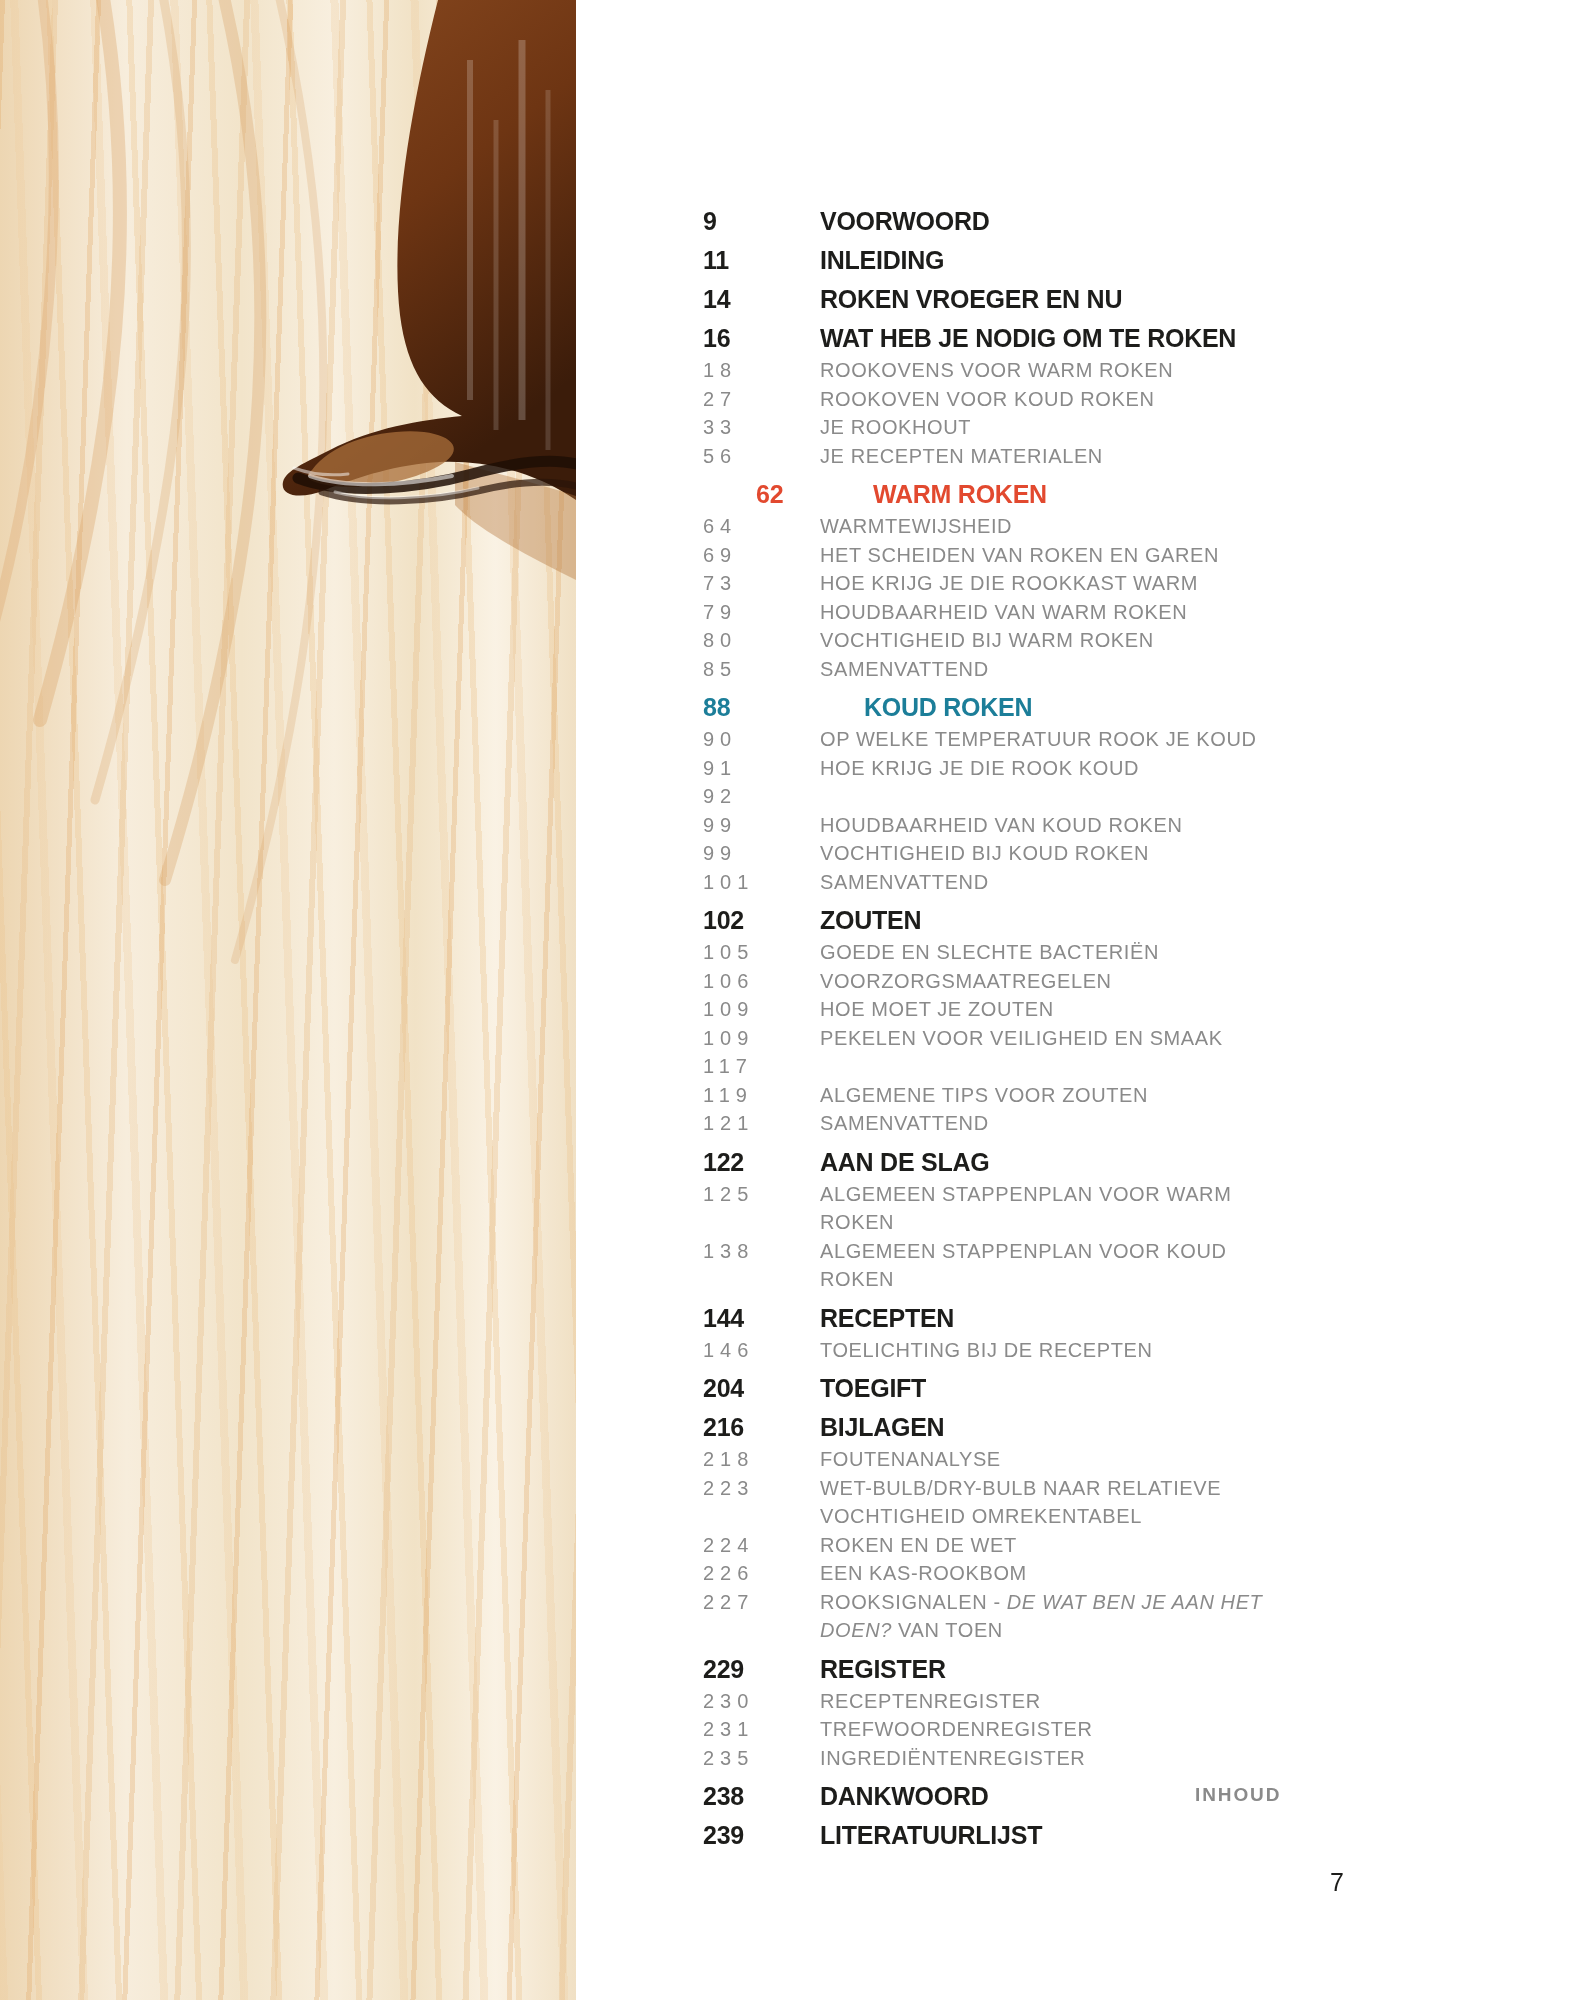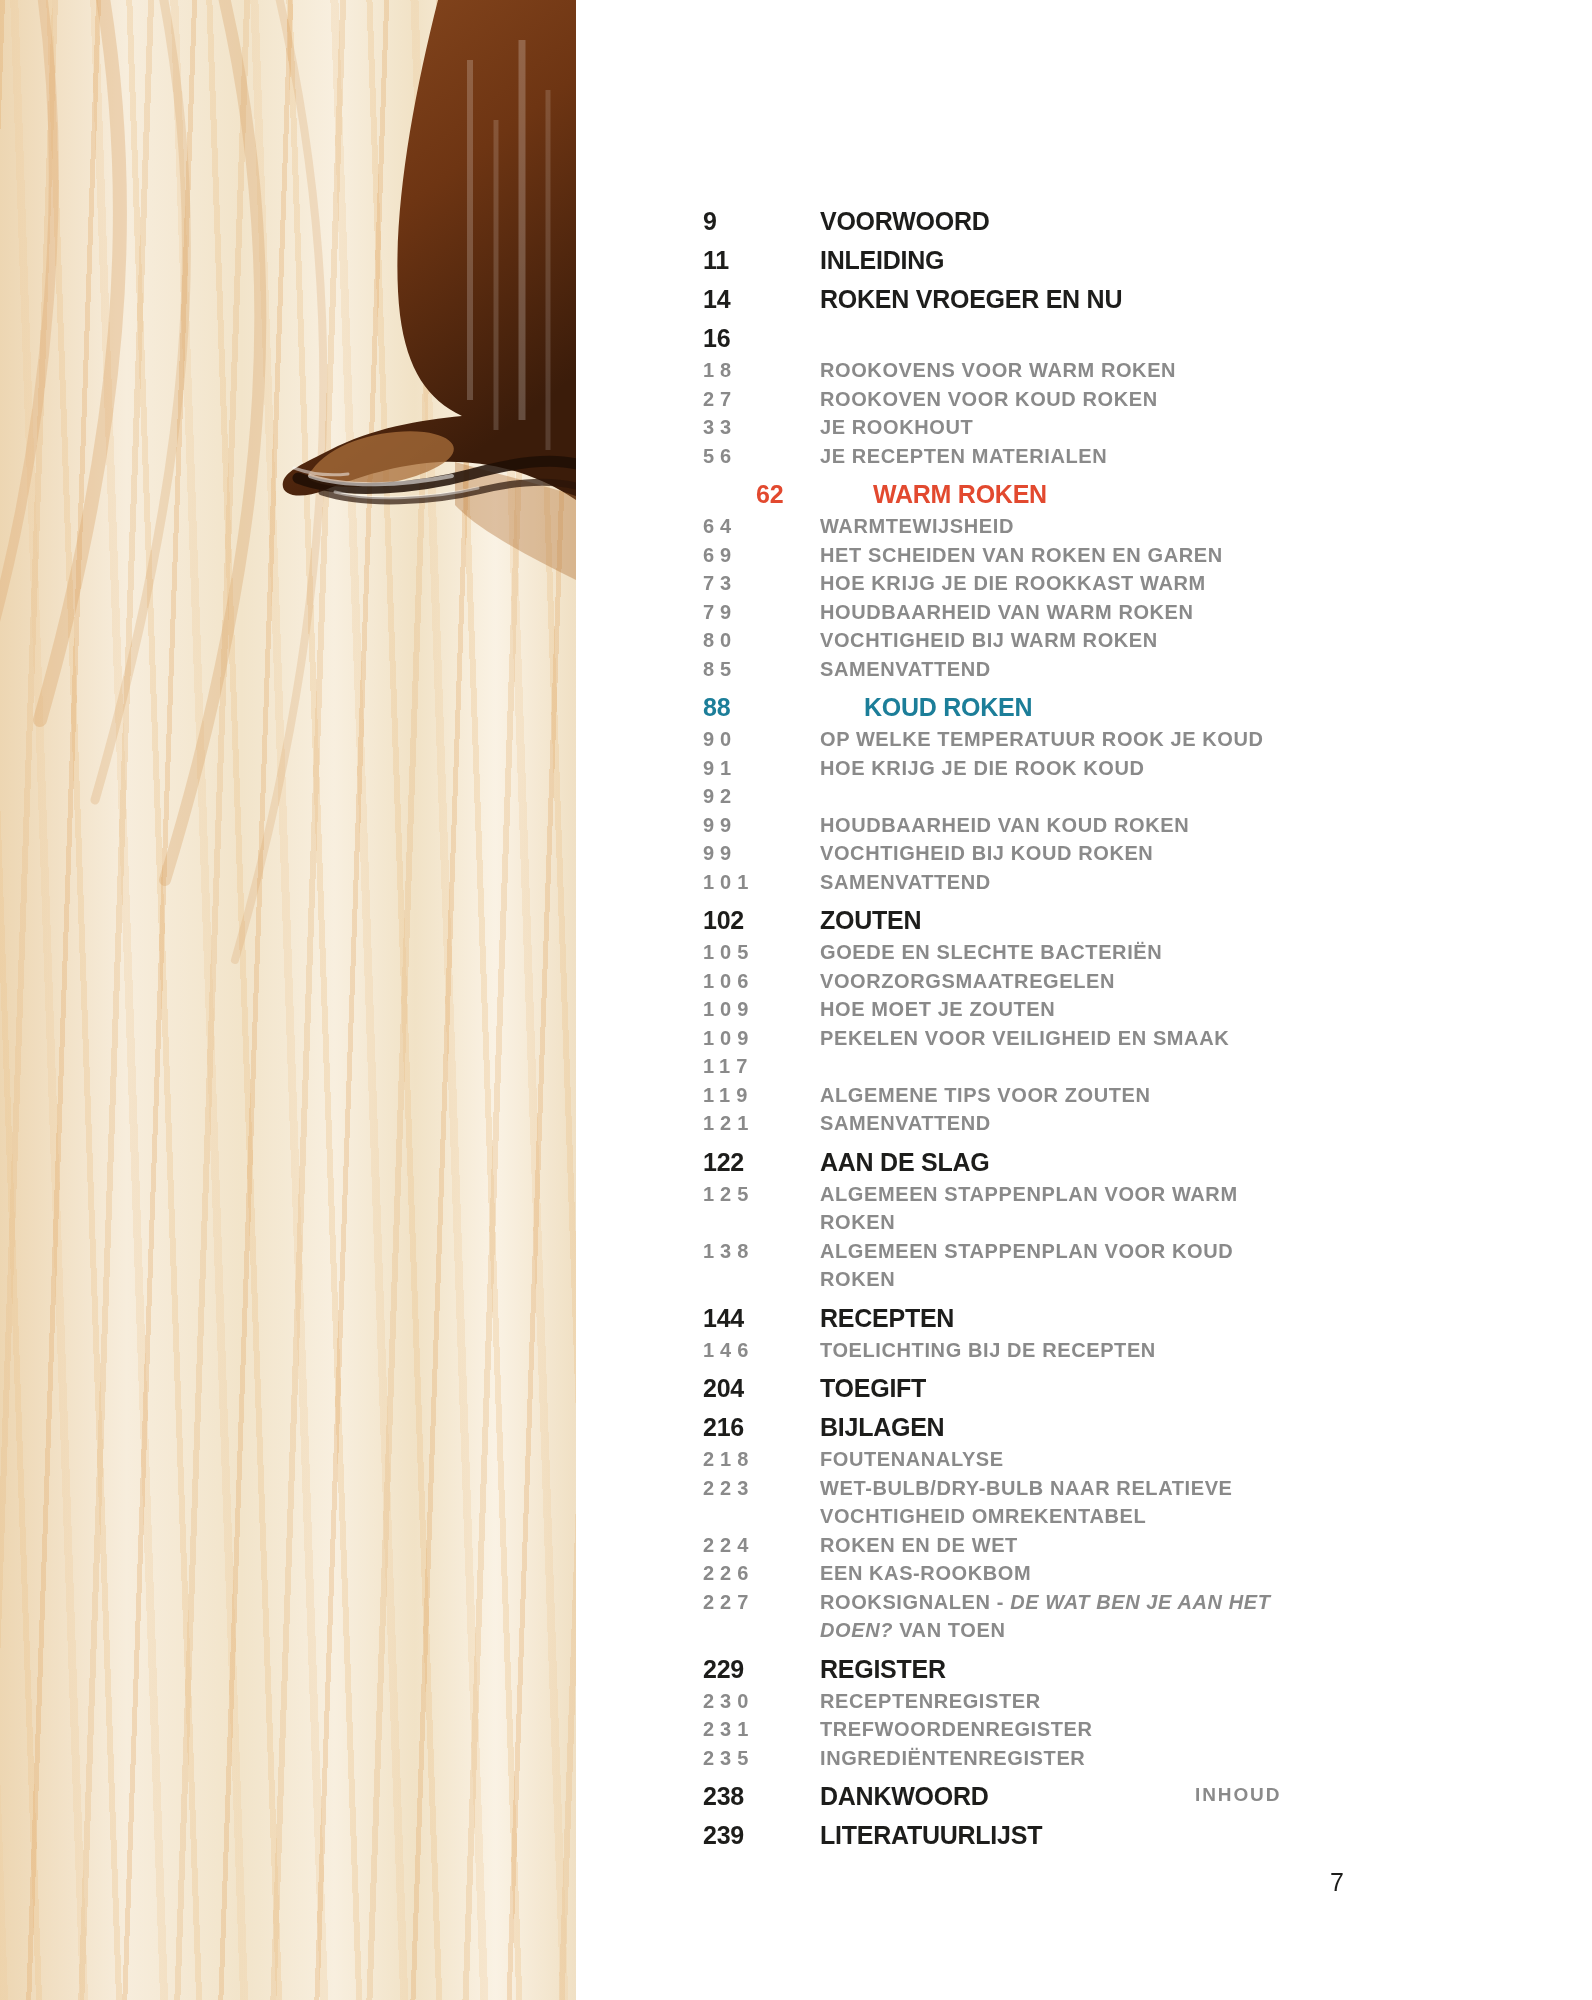--- a/index.html
+++ b/index.html
@@ -35,21 +35,21 @@
   .entry.main {
     font-size:25px; font-weight:700; line-height:29px;
     letter-spacing:-0.01em; color:var(--dark,#1D1D1B);
     margin-top:10px; margin-bottom:3px;
   }
   .toc .entry.main:first-child { margin-top:0; }
   .entry.main.red  { color:var(--red,#E2492F);justify-content:flex-end; }
   .entry.main.teal { color:var(--teal,#1C7E99);gap:44px; }
 
   .entry.sub {
-    font-size:20px; font-weight:700; line-height:28.5px;
+    font-size:20px; font-weight:400; line-height:28.5px;
     color:var(--gray,#8A8A8A);
   }
   .entry.sub .num   { letter-spacing:0.30em; }
   .entry.sub .title { letter-spacing:0.03em; }
   .entry.sub .it    { font-style:italic; }
 
   
   .footer-label {
     position:absolute; left:1195px; top:1784px;
     font-size:19px; font-weight:700; letter-spacing:0.10em;
@@ -130,20 +130,21 @@
       <div class="entry main">
         <span class="num">11</span>
         <span class="title">INLEIDING</span>
       </div>
       <div class="entry main">
         <span class="num">14</span>
         <span class="title">ROKEN VROEGER EN NU</span>
       </div>
       <div class="entry main">
         <span class="num">16</span>
+        <span class="title">WAT HEB JE NODIG OM TE ROKEN</span>
       </div>
       <div class="entry sub">
         <span class="num">18</span>
         <span class="title">ROOKOVENS VOOR WARM ROKEN</span>
       </div>
       <div class="entry sub">
         <span class="num">27</span>
         <span class="title">ROOKOVEN VOOR KOUD ROKEN</span>
       </div>
       <div class="entry sub">

